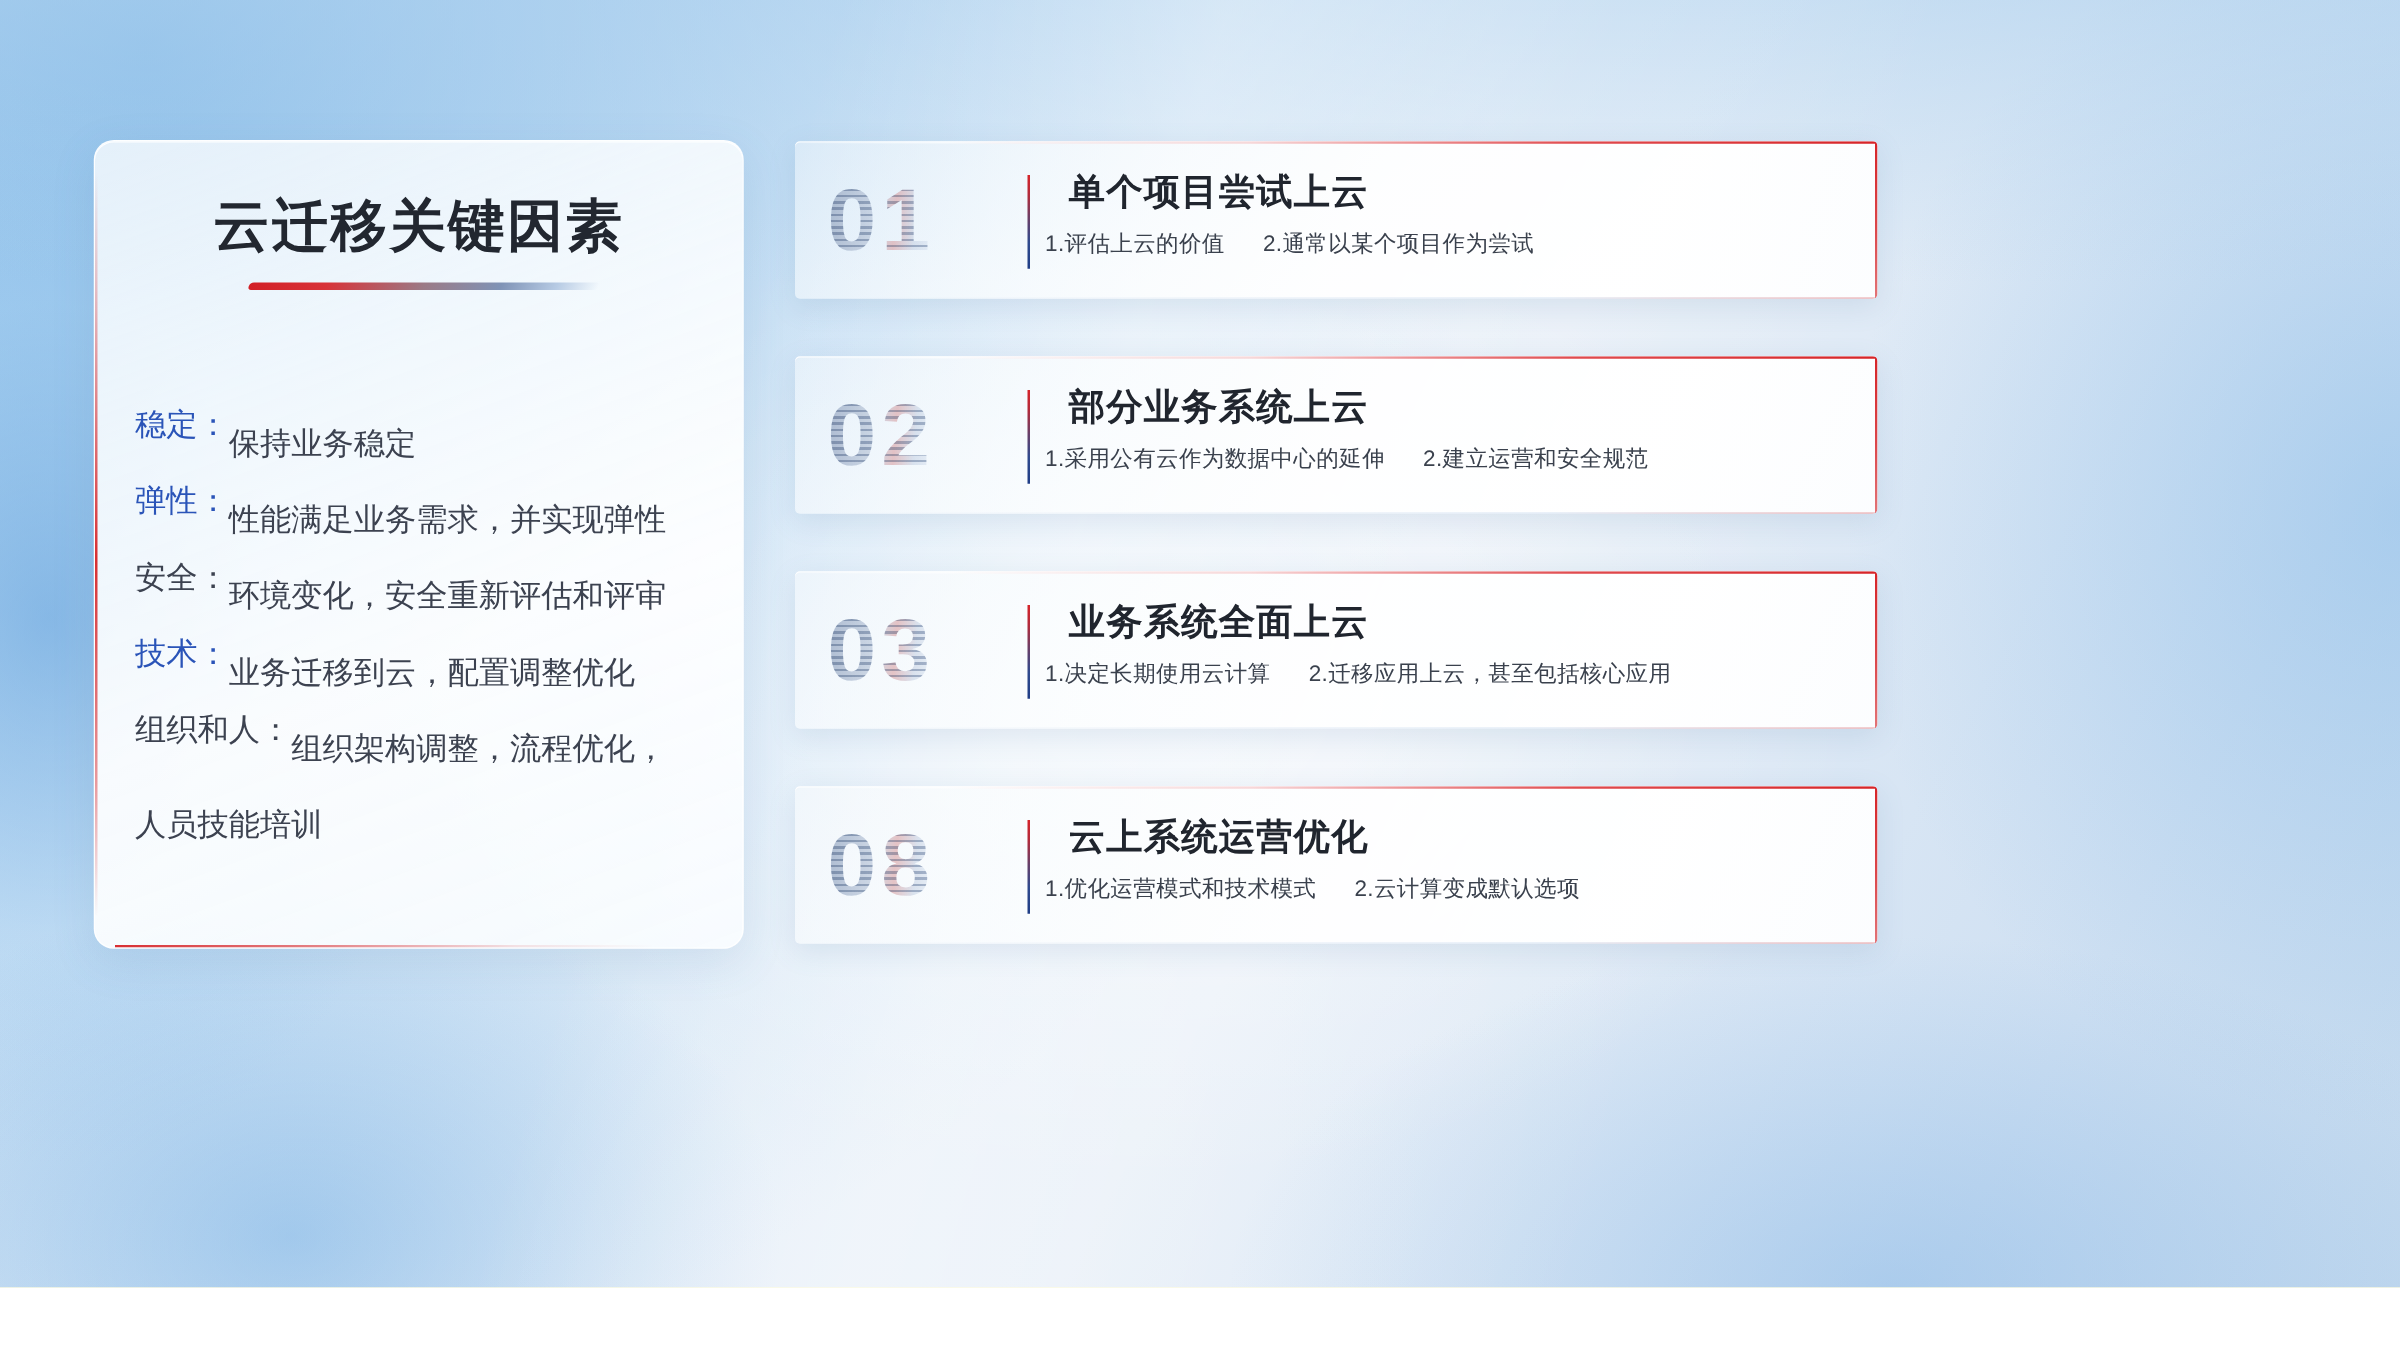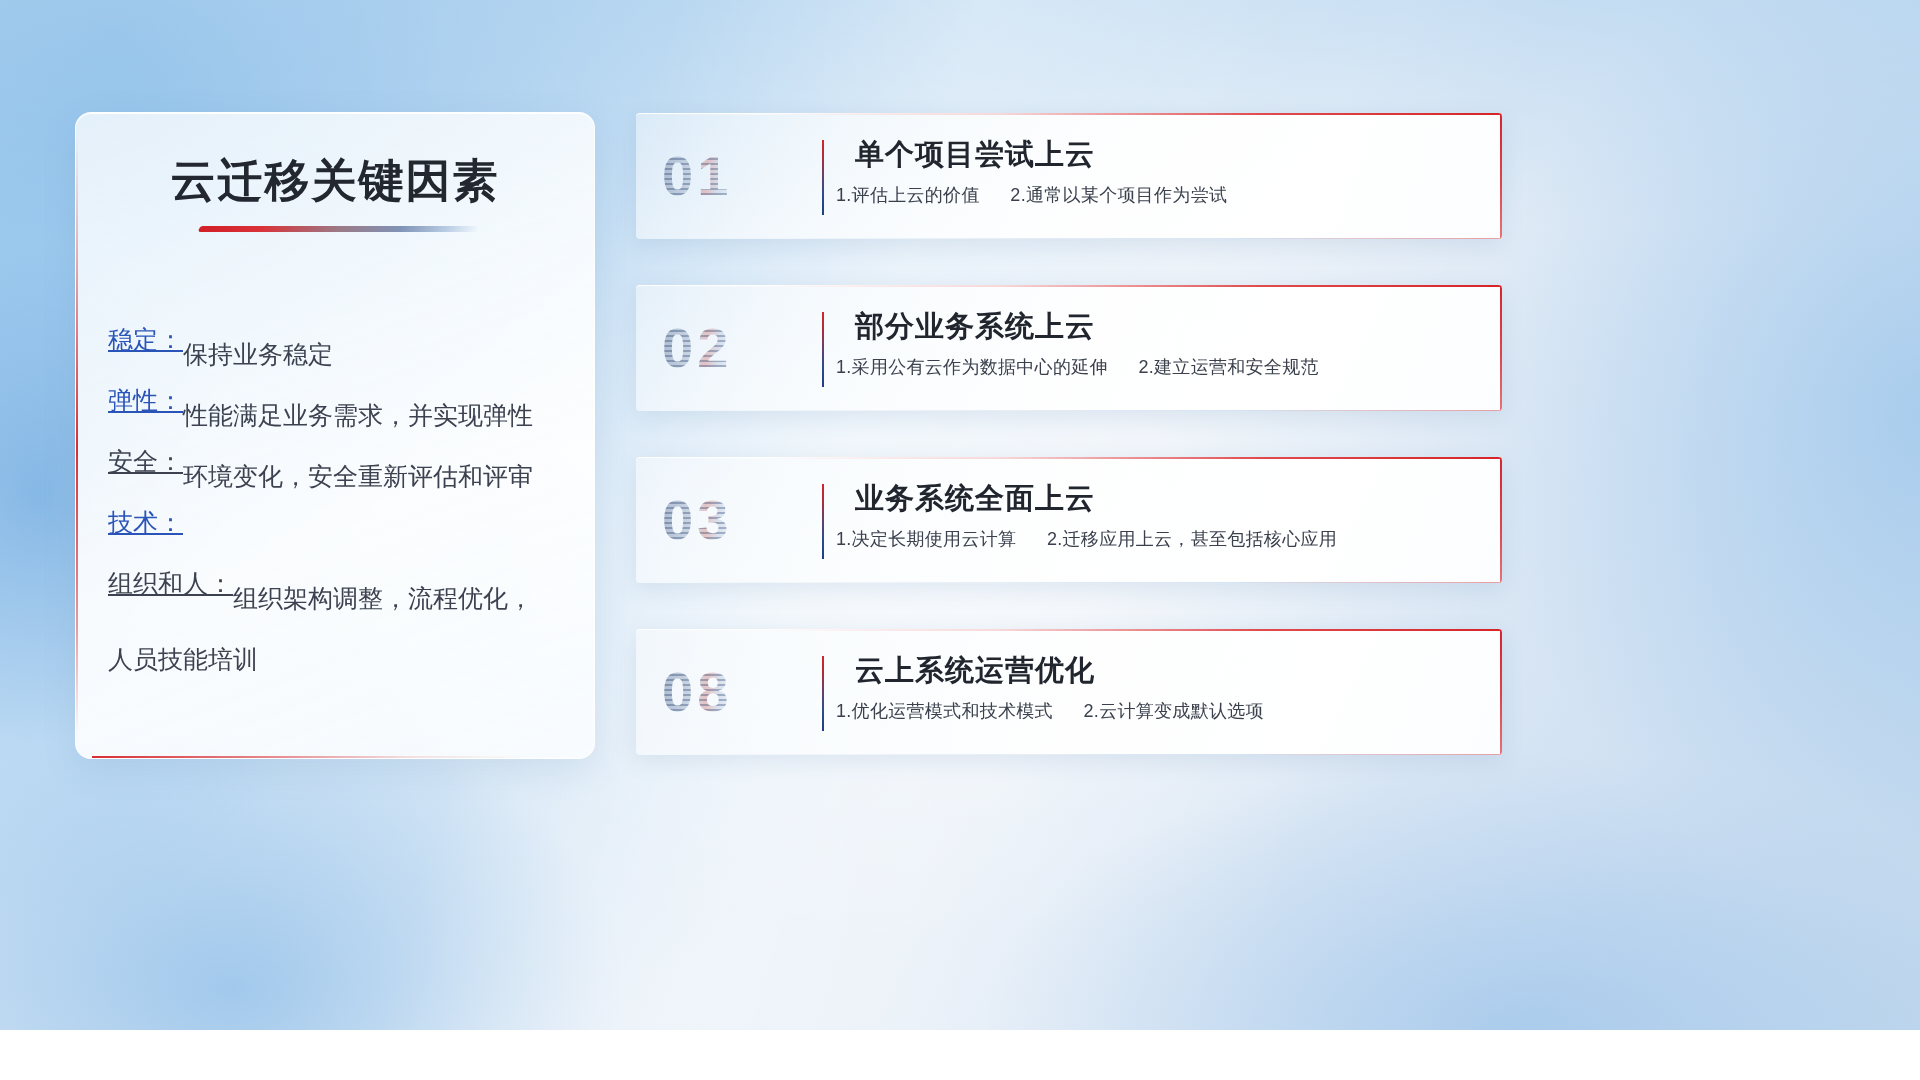--- a/index.html
+++ b/index.html
@@ -147,21 +147,20 @@
   .panel-row {
     height: 61px;
     display: flex;
     align-items: center;
     font-size: 25px;
     color: #3c4250;
     white-space: nowrap;
   }
   .panel-row .k {
     color: #2a54b8;
-    text-decoration: underline;
   }
   .panel-row.dark .k {
     color: #3c4250;
   }
   .panel-row .v {
     color: #3c4250;
     margin-top: 30px;
   }
 
   
@@ -223,21 +222,21 @@
       rgba(206,222,240,0.85) 70%,
       rgba(216,80,84,0.55) 100%);
   }
 
   
   .card-num {
     position: absolute;
     left: 26px;
     top: 50%;
     transform: translateY(-50%);
-    font-size: 56px;
+    font-size: 70px;
     font-weight: bold;
     letter-spacing: 4px;
     line-height: 1;
     color: transparent;
     background-image:
       repeating-linear-gradient(
         180deg,
         rgba(120,140,170,0.55) 0px,
         rgba(120,140,170,0.55) 2px,
         rgba(255,255,255,0) 2px,
@@ -327,20 +326,21 @@
         <span class="v">性能满足业务需求，并实现弹性</span>
       </div>
 
       <div class="panel-row dark">
         <span class="k">安全：</span>
         <span class="v">环境变化，安全重新评估和评审</span>
       </div>
 
       <div class="panel-row">
         <span class="k">技术：</span>
+        <span class="v">业务迁移到云，配置调整优化</span>
       </div>
 
       <div class="panel-row dark">
         <span class="k">组织和人：</span>
         <span class="v">组织架构调整，流程优化，</span>
       </div>
 
       <div class="panel-row dark">
         <span class="v">人员技能培训</span>
       </div>

